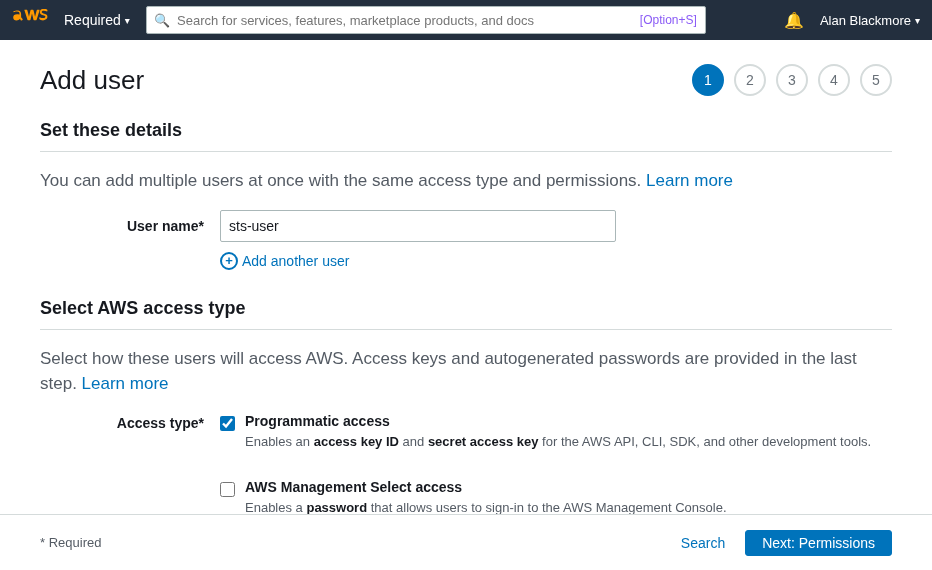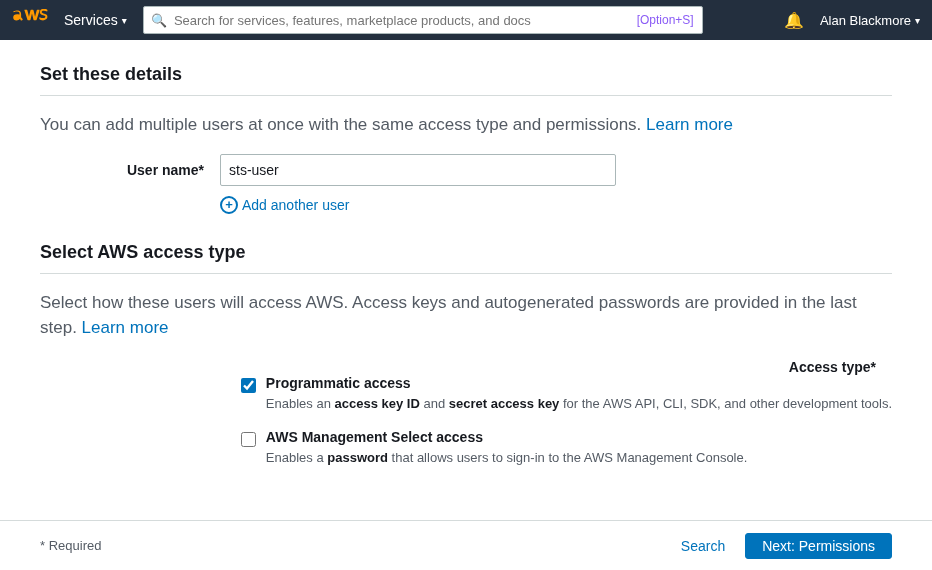--- a/index.html
+++ b/index.html
@@ -182,34 +182,33 @@
       justify-content: center;
       font-size: 13px;
       font-weight: bold;
       color: #0073bb;
       flex-shrink: 0;
     }
 
     
     .access-type-row {
       display: flex;
-      align-items: flex-end;
+      align-items: flex-start;
       margin-bottom: 16px;
-      flex-direction: column;
     }
     .access-label {
       font-size: 14px;
       font-weight: 600;
       width: 180px;
       text-align: right;
       padding-right: 16px;
       flex-shrink: 0;
       padding-top: 2px;
     }
-    .access-options { display: flex; flex-direction: column; gap: 16px; }
+    .access-options { display: flex; flex-direction: column; gap: 28px; }
     .access-option { display: flex; align-items: flex-start; gap: 10px; }
     .access-option input[type="checkbox"] {
       margin-top: 3px;
       width: 15px;
       height: 15px;
       cursor: pointer;
       flex-shrink: 0;
       accent-color: #0073bb;
     }
     .access-option-text .option-title {
@@ -224,21 +223,21 @@
       line-height: 1.5;
     }
     .access-option-text .option-desc strong { font-weight: 700; color: #16191f; }
 
     
     .footer {
       position: fixed;
       bottom: 0;
       left: 0;
       right: 0;
-      height: 50px;
+      height: 56px;
       background: #fff;
       border-top: 1px solid #d5dbdb;
       display: flex;
       align-items: center;
       padding: 0 40px;
     }
     .required-note {
       font-size: 13px;
       color: #545b64;
     }
@@ -276,39 +275,49 @@
   <div class="aws-logo">
     <svg class="aws-logo-svg" viewBox="0 0 60 36" fill="none" xmlns="http://www.w3.org/2000/svg">
       <path d="M16.7 13.5c0 .8.1 1.4.2 1.8.2.4.4.8.8 1.3.1.2.2.4.2.5 0 .2-.1.5-.4.7l-1.4 1c-.2.1-.4.2-.6.2-.2 0-.5-.1-.7-.3-.3-.4-.6-.8-.8-1.2-.2-.4-.4-.9-.6-1.4-1.6 1.9-3.5 2.8-5.9 2.8-1.7 0-3-.5-4-1.4s-1.5-2.2-1.5-3.7c0-1.6.6-3 1.7-4s2.7-1.5 4.7-1.5c.7 0 1.3.1 2 .2.7.1 1.4.3 2.1.5v-1.4c0-1.4-.3-2.4-1-3-.6-.6-1.7-.9-3.3-.9-.7 0-1.4.1-2.1.3-.7.2-1.4.4-2.1.7-.3.1-.5.2-.7.2-.2.1-.3.1-.4.1-.4 0-.6-.3-.6-.8V4.6c0-.4.1-.7.2-.9.1-.2.4-.4.8-.5.7-.3 1.5-.6 2.4-.8.9-.2 1.9-.3 3-.3 2.3 0 3.9.5 5 1.6 1 1.1 1.5 2.7 1.5 4.9v6.4z" fill="#FF9900"></path>
       <path d="M9.2 16.6c.6 0 1.3-.1 2-.4.7-.2 1.3-.7 1.8-1.3.3-.4.5-.8.6-1.3.1-.5.2-1 .2-1.7v-.8c-.5-.1-1.1-.2-1.7-.3-.6-.1-1.2-.1-1.7-.1-1.2 0-2.1.2-2.7.7-.6.5-.9 1.1-.9 2 0 .8.2 1.4.6 1.8.4.3 1 .4 1.8.4z" fill="#FF9900"></path>
       <path d="M27.1 18.4c-.5 0-.8-.1-1-.3-.2-.2-.4-.6-.5-1.1L21 2.7c-.2-.5-.3-.9-.3-1.1 0-.4.2-.7.7-.7h2.8c.5 0 .8.1 1 .3.2.2.4.6.5 1l2.6 10.4 2.4-10.4c.1-.5.3-.8.5-1 .2-.2.5-.3 1-.3h2.3c.5 0 .8.1 1 .3.2.2.4.6.5 1l2.4 10.5 2.7-10.5c.2-.5.3-.8.5-1 .2-.2.5-.3 1-.3h2.6c.4 0 .7.2.7.7 0 .1 0 .3-.1.5 0 .2-.1.4-.2.7l-4.4 14.3c-.2.5-.3.8-.5 1-.2.2-.5.3-1 .3h-2.5c-.5 0-.8-.1-1-.3-.2-.2-.4-.6-.5-1.1l-2.4-10-2.4 10c-.1.5-.3.8-.5 1.1-.2.2-.5.3-1 .3h-2.6z" fill="#FF9900"></path>
       <path d="M54.3 19c-1.5 0-3-.2-4.4-.6-1.4-.4-2.5-.8-3.3-1.3-.5-.3-.8-.5-.9-.8-.1-.3-.2-.5-.2-.8v-1.3c0-.5.2-.8.6-.8.1 0 .3 0 .4.1.1.1.3.1.5.2.7.3 1.4.6 2.2.8.8.2 1.6.3 2.4.3 1.3 0 2.3-.2 3-.6.7-.4 1-.9 1-1.6 0-.5-.2-.9-.5-1.2-.3-.3-1-.6-1.9-.9l-2.8-.9c-1.4-.4-2.5-1.1-3.1-2-.7-.9-1-1.9-1-3 0-.8.2-1.6.6-2.2.4-.7.9-1.2 1.5-1.7.6-.5 1.4-.8 2.2-1 .8-.2 1.7-.3 2.6-.3.5 0 .9 0 1.4.1.5.1.9.2 1.4.3.4.1.8.2 1.2.4.4.1.7.3.9.4.3.2.5.4.7.5.2.2.2.4.2.7v1.2c0 .5-.2.8-.6.8-.2 0-.5-.1-.9-.3-1.3-.6-2.7-.9-4.3-.9-1.2 0-2.1.2-2.7.5-.6.4-.9.9-.9 1.7 0 .5.2.9.6 1.2.4.3 1.1.7 2.2 1l2.7.9c1.4.4 2.4 1.1 3 1.9.6.8.9 1.8.9 2.9 0 .9-.2 1.7-.6 2.4-.4.7-.9 1.3-1.6 1.7-.7.5-1.5.8-2.4 1-.9.2-1.9.3-2.9.3z" fill="#FF9900"></path>
     </svg>
   </div>
 
   <button class="services-btn caret">
-    <span>Services</span>
+    <span>Required</span>
   </button>
 
   <div class="search-bar">
     <span class="search-icon-nav">🔍</span>
     <input type="text" placeholder="Search for services, features, marketplace products, and docs" style="">
     <span class="shortcut-hint">[Option+S]</span>
   </div>
 
   <div class="nav-right">
     <span class="bell-icon">🔔</span>
     <div class="user-menu caret">
       <span>Alan Blackmore</span>
     </div>
   </div>
 </nav>
 
 <div class="main-content">
 
+  <div class="page-header">
+    <h1 class="page-title">Add user</h1>
+    <div class="steps">
+      <div class="step-circle active">1</div>
+      <div class="step-circle">2</div>
+      <div class="step-circle">3</div>
+      <div class="step-circle">4</div>
+      <div class="step-circle">5</div>
+    </div>
+  </div>
 
   <div class="section">
     <div class="section-title">Set these details</div>
     <p class="section-desc">
       <span>You can add multiple users at once with the same access type and permissions.</span>
       <a href="#">Learn more</a>
     </p>
 
     <div class="form-row">
       <label class="form-label">User name*</label>

